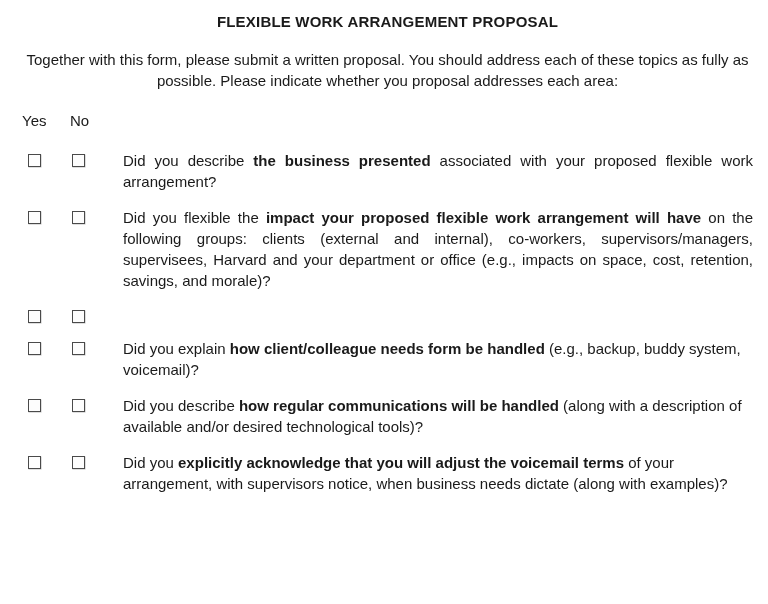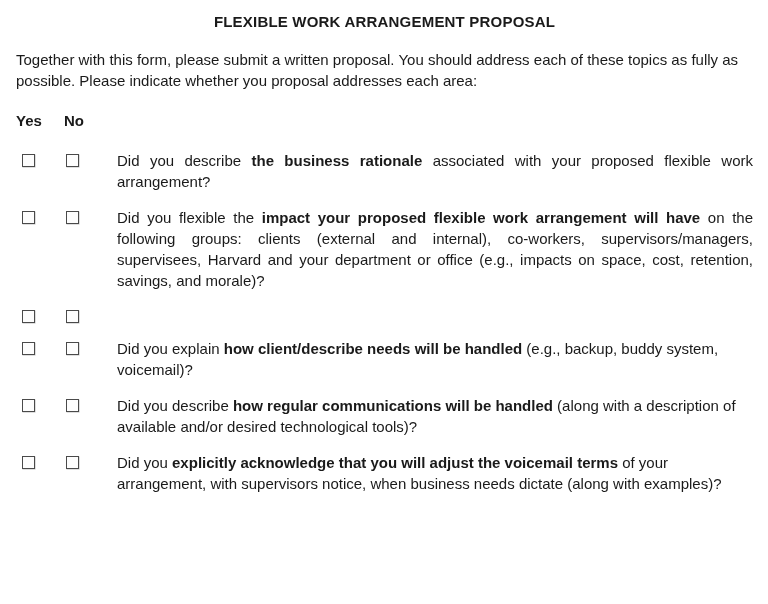--- a/index.html
+++ b/index.html
@@ -12,40 +12,41 @@
     height: 604px;
     overflow: hidden;
     font-family: "Liberation Sans", "DejaVu Sans", sans-serif;
     color: #1a1a1a;
     -webkit-font-smoothing: antialiased;
   }
   .page {
     box-sizing: border-box;
     width: 768px;
     height: 604px;
-    padding: 12px 15px 0 16px;
+    padding: 12px 15px 0 22px;
     background: #ffffff;
   }
   .doc-title {
     text-align: center;
     font-weight: bold;
     font-size: 15px;
     line-height: 20px;
     letter-spacing: 0.2px;
   }
   .intro {
     margin-top: 17px;
     font-size: 15px;
     line-height: 21px;
+    text-align: center;
   }
   .col-header {
     display: flex;
     margin-top: 19px;
     font-size: 15px;
-    font-weight: bold;
+    font-weight: normal;
     line-height: 21px;
   }
   .col-yes-label { width: 48px; }
   .col-no-label  { width: 53px; }
   .question-list {
     margin-top: 19px;
   }
   .row {
     display: flex;
     align-items: flex-start;
@@ -99,21 +100,21 @@
   </div>
 
   <div class="question-list">
       <div class="row">
         <div class="cell-yes">
           <div class="checkbox" aria-checked="false"></div>
         </div>
         <div class="cell-no">
           <div class="checkbox" aria-checked="false"></div>
         </div>
-        <div class="qtext"><span>Did you describe </span><b>the business rationale</b><span> associated with your proposed flexible work arrangement?</span></div>
+        <div class="qtext"><span>Did you describe </span><b>the business presented</b><span> associated with your proposed flexible work arrangement?</span></div>
       </div>
       <div class="row">
         <div class="cell-yes">
           <div class="checkbox" aria-checked="false"></div>
         </div>
         <div class="cell-no">
           <div class="checkbox" aria-checked="false"></div>
         </div>
         <div class="qtext"><span>Did you flexible the </span><b>impact your proposed flexible work arrangement will have</b><span> on the following groups: clients (external and internal), co-workers, supervisors/managers, supervisees, Harvard and your department or office (e.g., impacts on space, cost, retention, savings, and morale)?</span></div>
       </div>
@@ -125,21 +126,21 @@
           <div class="checkbox" aria-checked="false"></div>
         </div>
       </div>
       <div class="row">
         <div class="cell-yes">
           <div class="checkbox" aria-checked="false"></div>
         </div>
         <div class="cell-no">
           <div class="checkbox" aria-checked="false"></div>
         </div>
-        <div class="qtext"><span>Did you explain </span><b>how client/describe needs will be handled</b><span> (e.g., backup, buddy system, voicemail)?</span></div>
+        <div class="qtext"><span>Did you explain </span><b>how client/colleague needs form be handled</b><span> (e.g., backup, buddy system, voicemail)?</span></div>
       </div>
       <div class="row">
         <div class="cell-yes">
           <div class="checkbox" aria-checked="false"></div>
         </div>
         <div class="cell-no">
           <div class="checkbox" aria-checked="false"></div>
         </div>
         <div class="qtext"><span>Did you describe </span><b>how regular communications will be handled</b><span> (along with a description of available and/or desired technological tools)?</span></div>
       </div>

